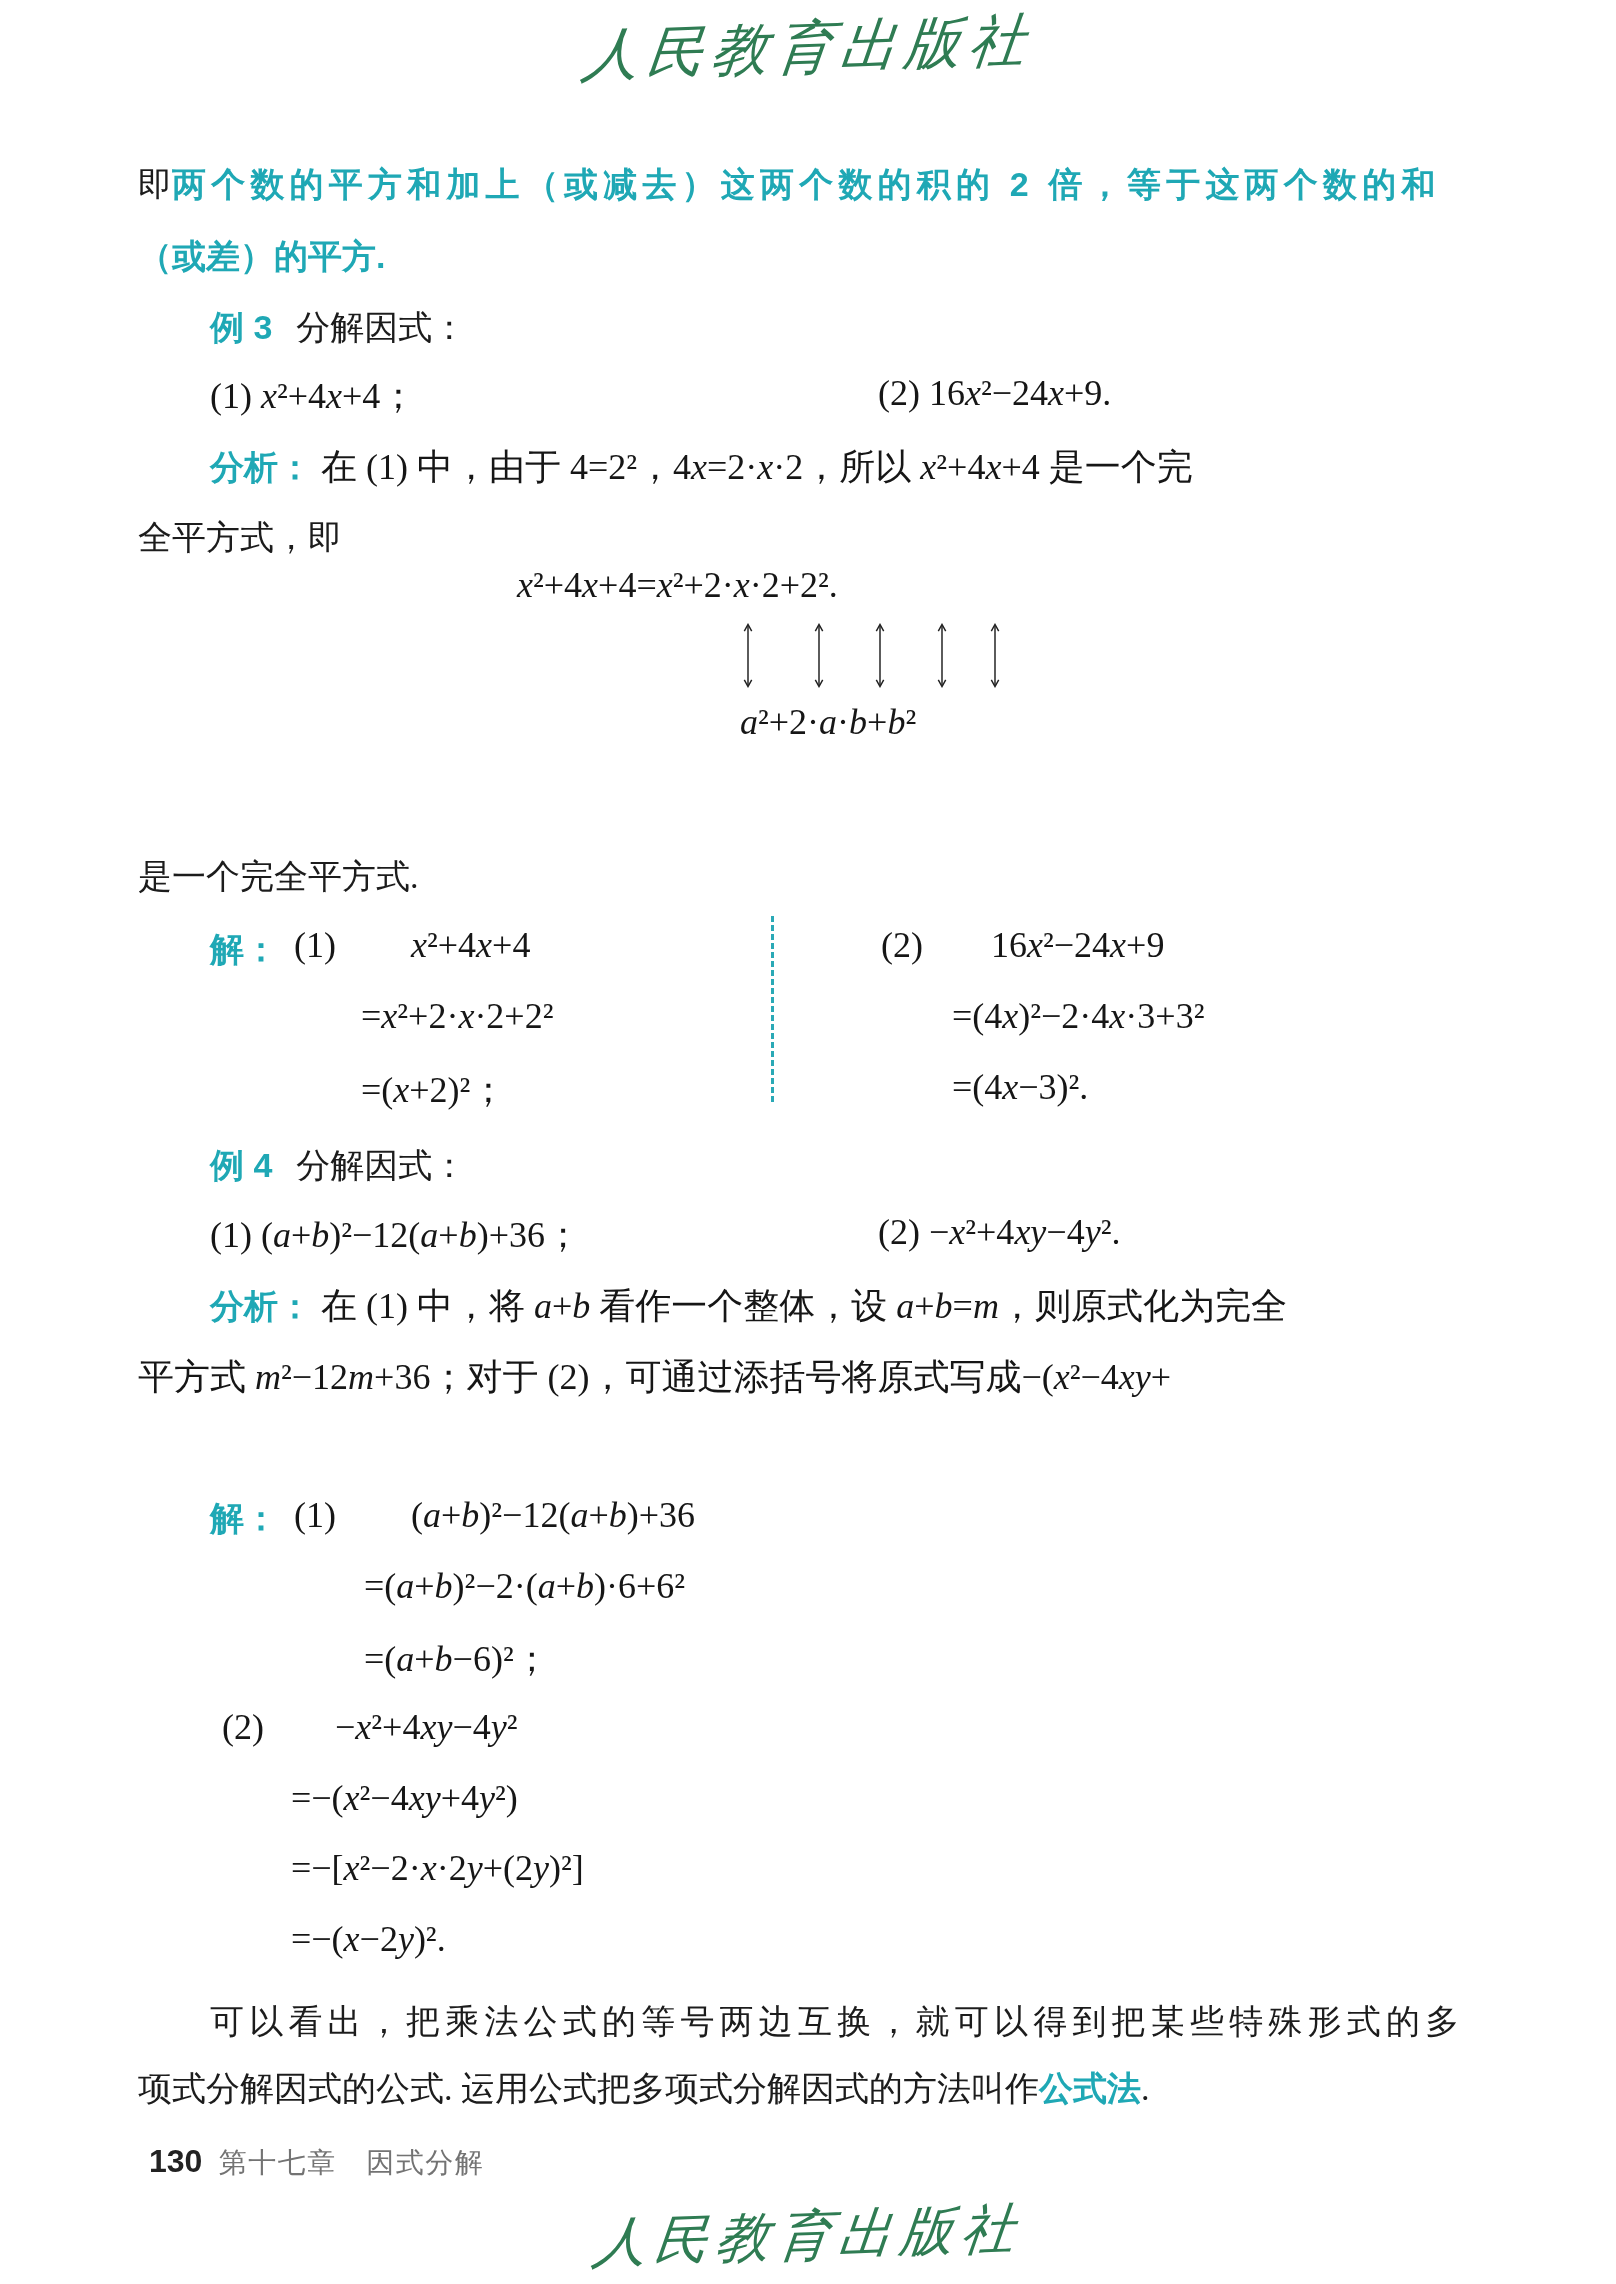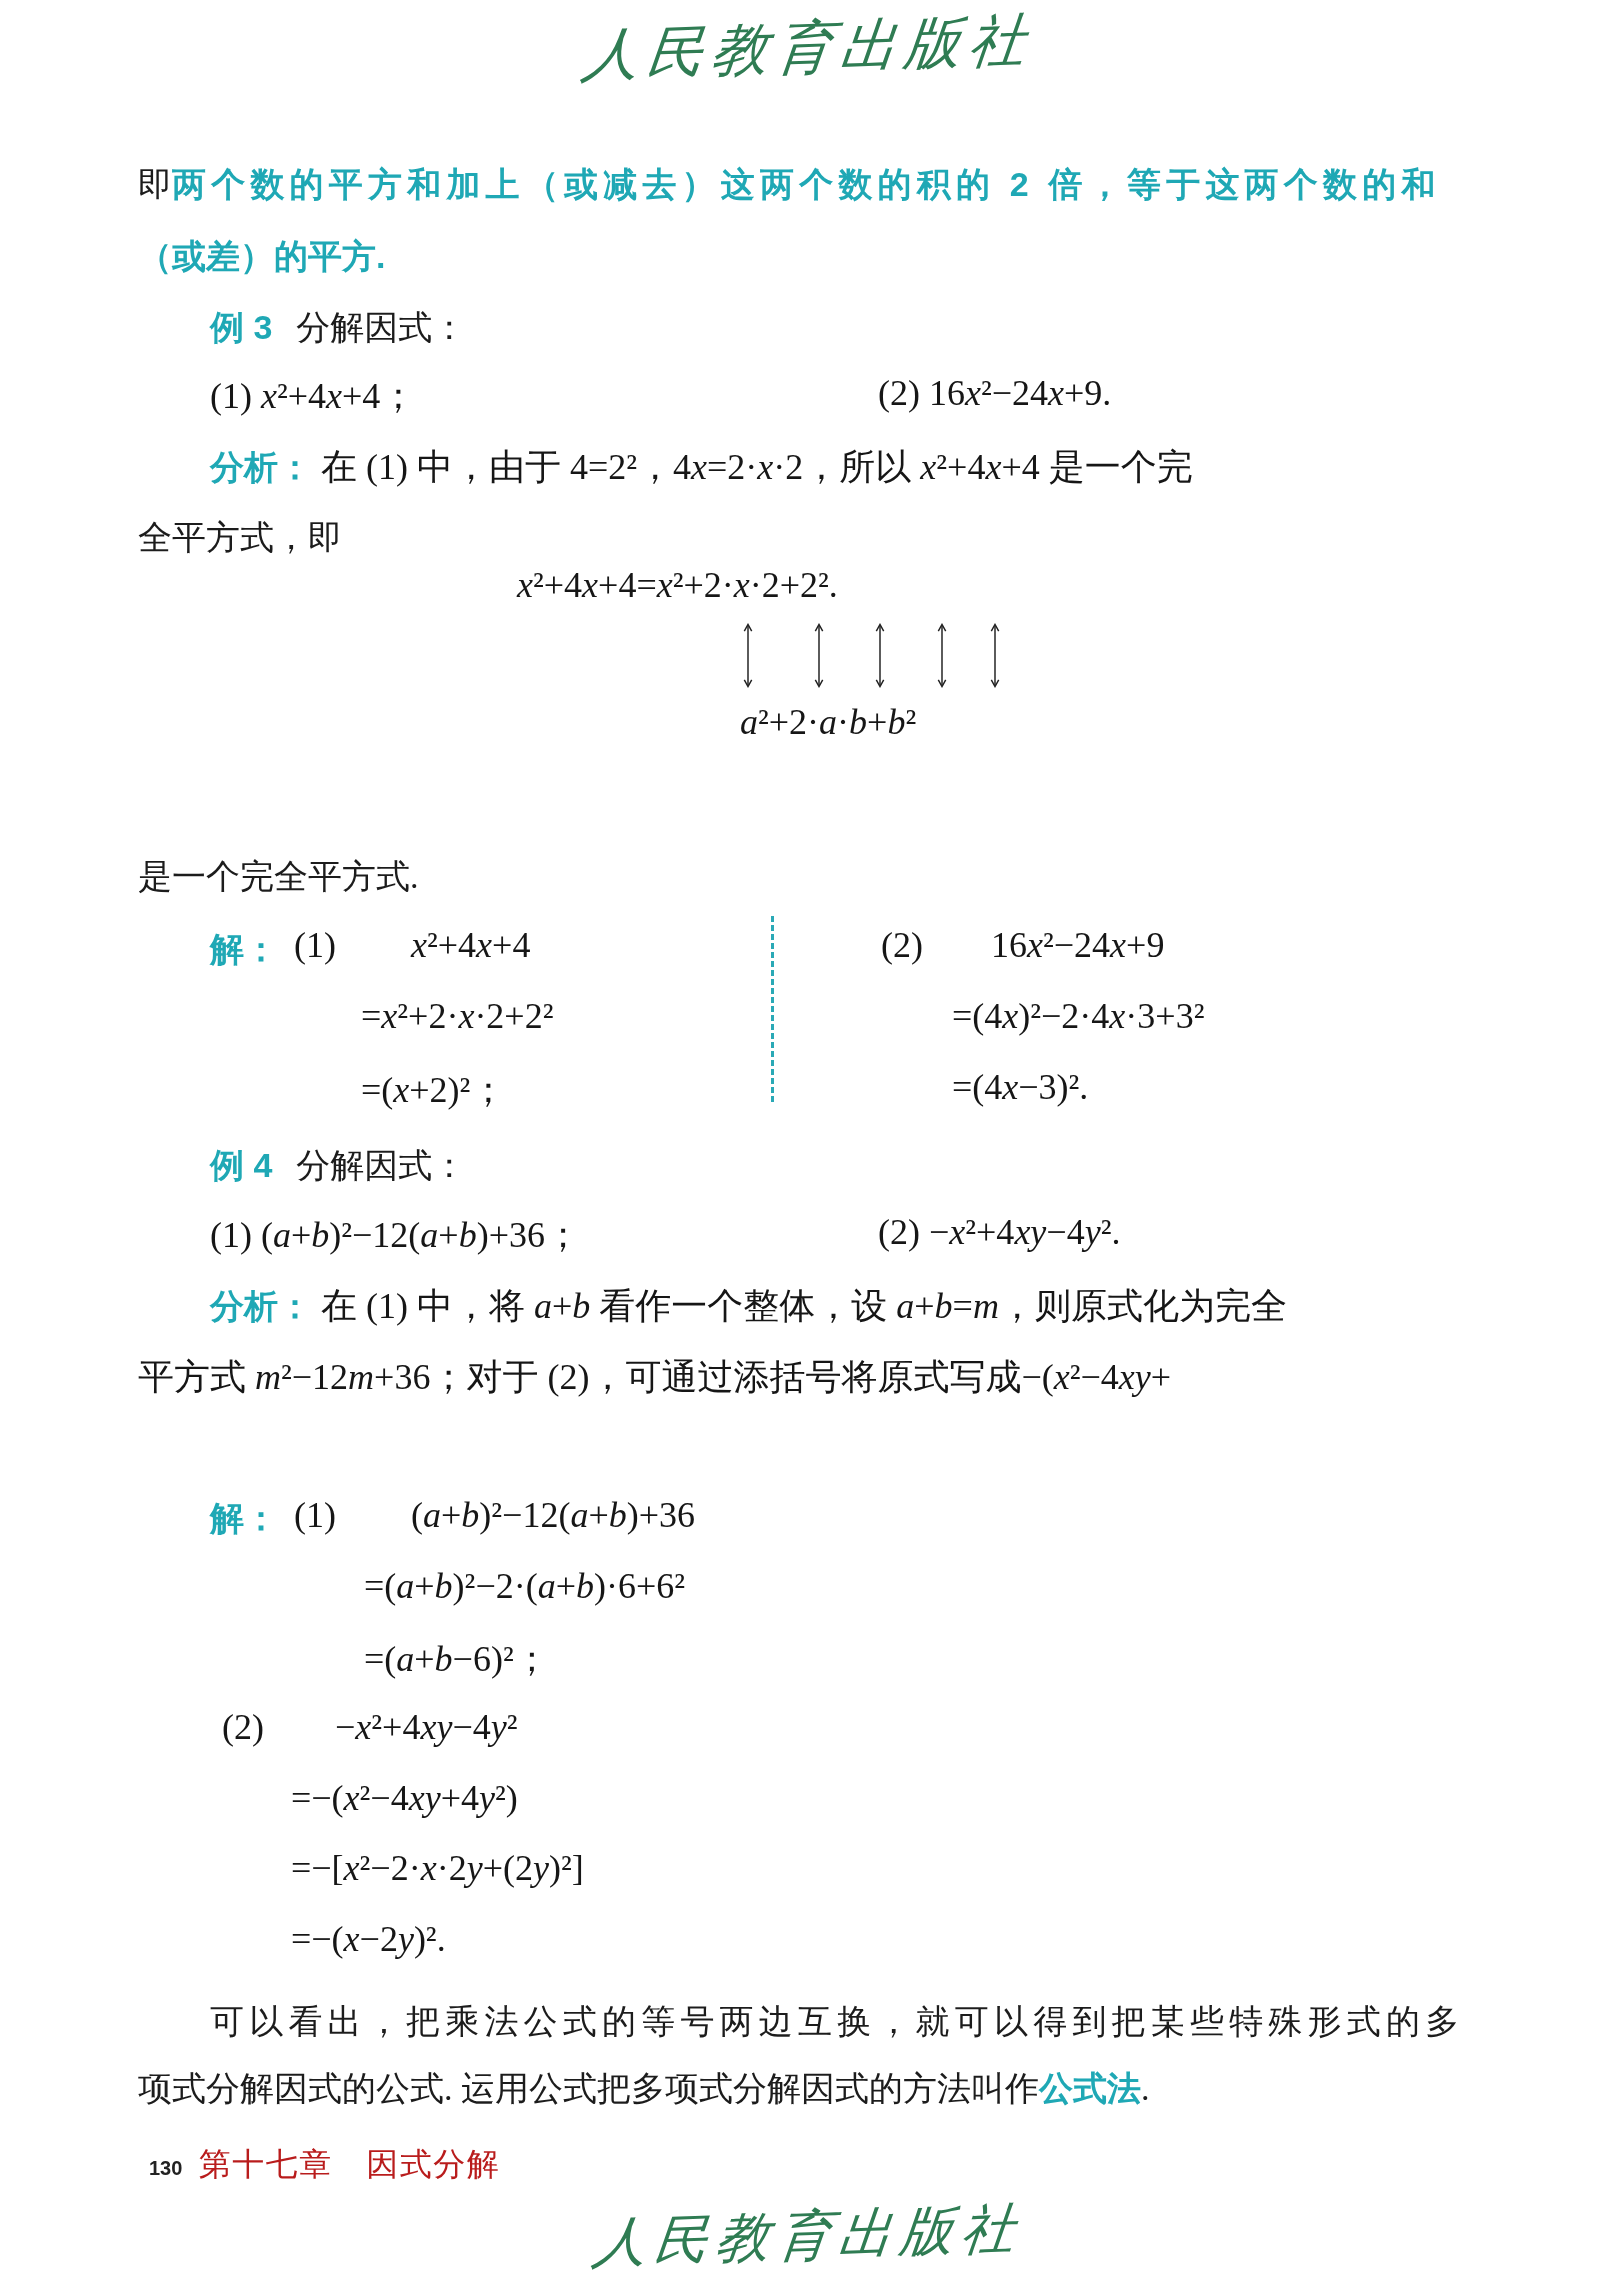--- a/index.html
+++ b/index.html
@@ -11,22 +11,22 @@
   .jst{letter-spacing:5.2px;}
   
   .mx{font-family:"Liberation Serif","DejaVu Serif",serif;font-size:36px;color:#161616;}
   
   .hl{font-family:"Liberation Sans","DejaVu Sans",sans-serif;font-weight:bold;color:#1fa8b5;font-size:34px;text-align:right;}
   .lbl{font-family:"Liberation Sans","DejaVu Sans",sans-serif;font-weight:bold;color:#1fa8b5;font-size:34px;}
   
   .logo{color:#2f7c53;font-family:"Liberation Serif","DejaVu Serif",serif;font-style:italic;
         font-size:57px;letter-spacing:7.4px;transform:rotate(-2deg) skewX(-8deg);}
   .divider{position:absolute;width:0;border-left:3px dashed #2aa9b6;}
-  .footer-num{font-family:"Liberation Sans","DejaVu Sans",sans-serif;font-weight:bold;font-size:20px;color:#222;}
-  .footer-txt{font-family:"Liberation Sans","DejaVu Sans",sans-serif;font-size:32px;color:#b91c1c;letter-spacing:1.5px;}
+  .footer-num{font-family:"Liberation Sans","DejaVu Sans",sans-serif;font-weight:bold;font-size:32px;color:#222;}
+  .footer-txt{font-family:"Liberation Sans","DejaVu Sans",sans-serif;font-size:28px;color:#737373;letter-spacing:1.5px;}
   .arrow{position:absolute;width:12px;height:65px;}
   i{font-style:italic;}
 </style>
 </head>
 <body>
 
 <div class="page">
 
   <div class="abs logo" style="left:0;top:10.4px;width:1616px;text-align:center;">人民教育出版社</div>
 

